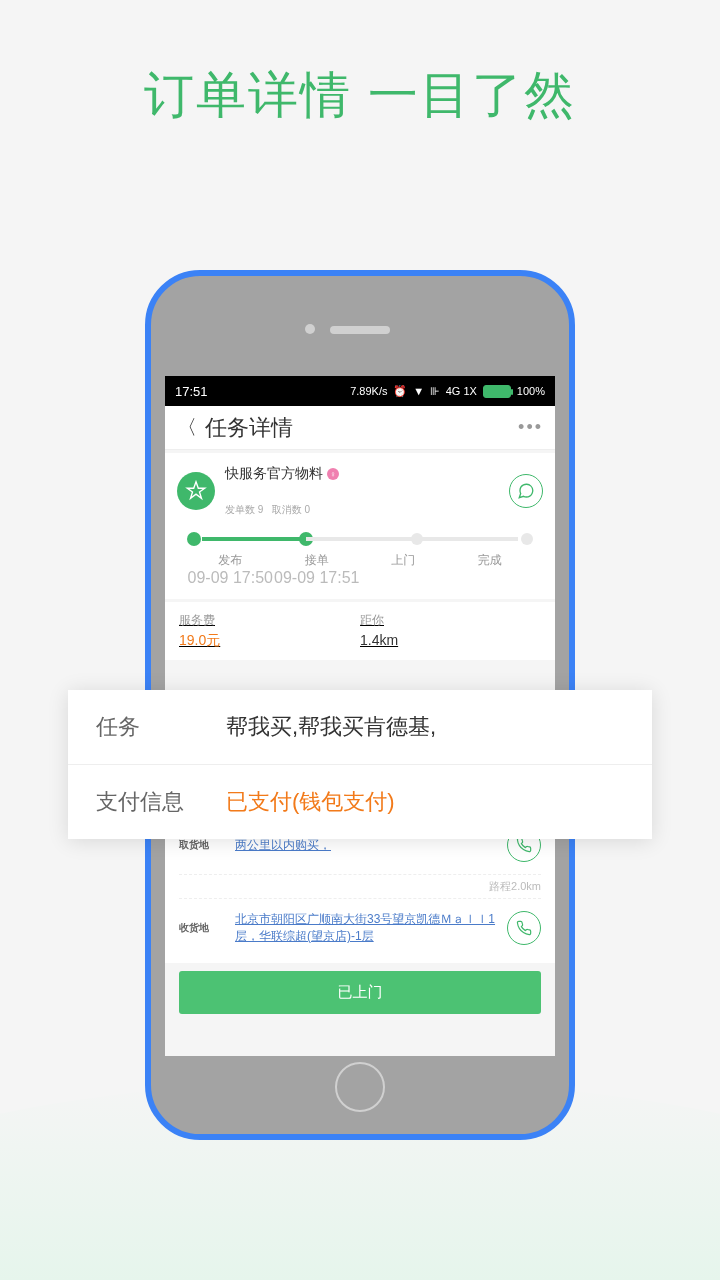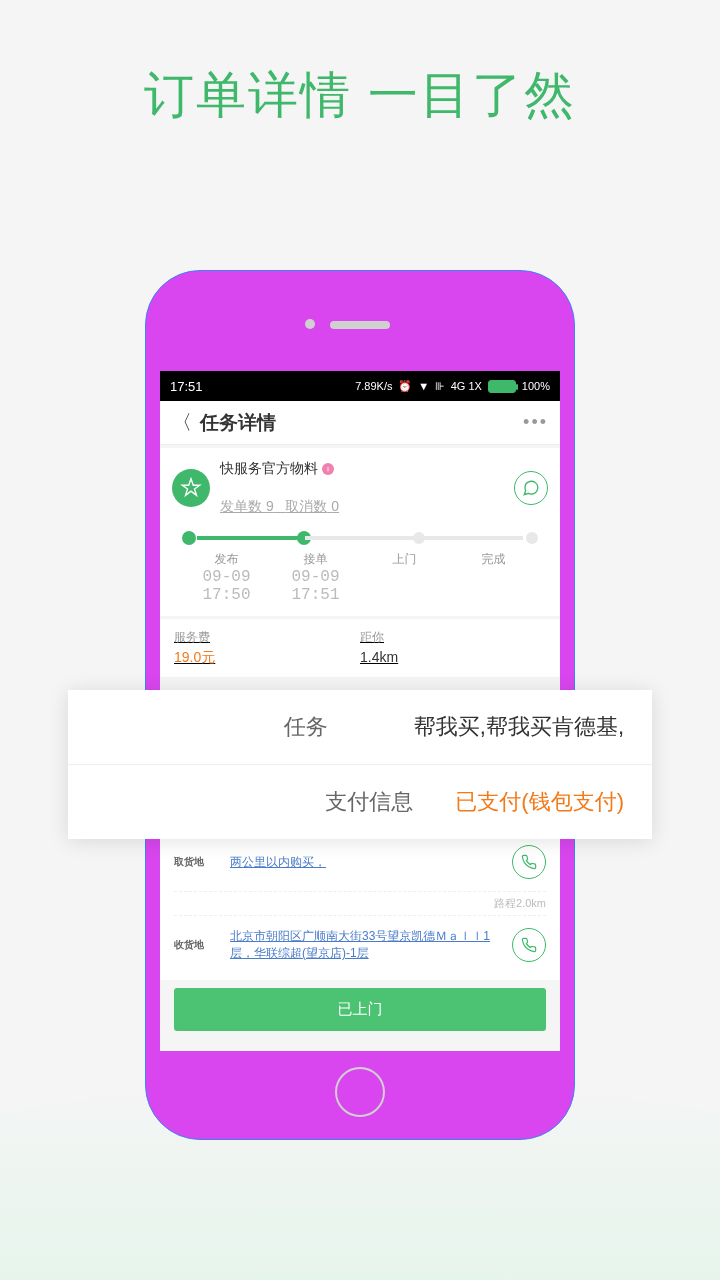--- a/index.html
+++ b/index.html
@@ -29,23 +29,23 @@
   padding-top: 62px;
   letter-spacing: 2px;
 }
 .phone {
   position: absolute;
   left: 50%;
   top: 270px;
   transform: translateX(-50%);
   width: 430px;
   height: 870px;
-  border: 1px solid #3b82f6;
+  border: 6px solid #3b82f6;
   border-radius: 55px;
-  background: #d946ef;
+  background: #a3a3a3;
 }
 .phone-top {
   height: 100px;
   position: relative;
 }
 .speaker {
   position: absolute;
   top: 50px;
   left: 50%;
   transform: translateX(-50%);
@@ -104,21 +104,21 @@
 }
 .navbar {
   background: #fff;
   height: 44px;
   display: flex;
   align-items: center;
   padding: 0 12px;
   border-bottom: 1px solid #eee;
 }
 .navbar .back { font-size: 20px; margin-right: 8px; color: #333; }
-.navbar .title { font-size: 19px; color: #333; flex: 1; font-weight: bold; }
+.navbar .title { font-size: 22px; color: #333; flex: 1; }
 .navbar .more { color: #999; font-size: 18px; letter-spacing: 2px; }
 .card {
   background: #fff;
   margin-top: 3px;
   padding: 12px;
 }
 .userrow { display: flex; align-items: center; }
 .avatar {
   width: 38px;
   height: 38px;
@@ -126,36 +126,35 @@
   background: #3fb86b;
   display: flex;
   align-items: center;
   justify-content: center;
   margin-right: 10px;
 }
 .avatar svg { width: 22px; height: 22px; }
 .userinfo { flex: 1; }
 .uname { font-size: 14px; color: #333; display: flex; align-items: center; gap: 4px; }
 .badge { width: 12px; height: 12px; background: #f080b0; border-radius: 50%; display: inline-flex; align-items: center; justify-content: center; color: #fff; font-size: 8px; }
-.ustats { font-size: 14px; color: #aaa; margin-top: 20px; text-decoration: underline; }
+.ustats { font-size: 10px; color: #aaa; margin-top: 20px; }
 .iconbtn {
   width: 34px;
   height: 34px;
   border: 1px solid #3fb86b;
   border-radius: 50%;
   display: flex;
   align-items: center;
   justify-content: center;
   color: #3fb86b;
 }
 .progress {
   margin-top: 20px;
   position: relative;
   padding: 0 10px;
-  font-family: Liberation Mono, monospace;
 }
 .track {
   height: 4px;
   background: #e8e8e8;
   position: relative;
   margin: 0 15px;
 }
 .track-fill {
   position: absolute;
   left: 0;
@@ -202,21 +201,20 @@
   width: 584px;
   background: #fff;
   box-shadow: 0 2px 20px rgba(0,0,0,0.12);
   z-index: 10;
 }
 .overlay-row {
   display: flex;
   align-items: center;
   padding: 22px 28px;
   font-size: 22px;
-  justify-content: flex-end;
 }
 .overlay-row:first-child { border-bottom: 1px solid #eee; }
 .overlay-row .lbl { color: #666; width: 130px; }
 .overlay-row .val { color: #333; }
 .overlay-row .val.orange { color: #f27a1a; }
 .addr-section { margin-top: 150px; background: #fff; padding: 10px 14px; }
 .addr-row { display: flex; align-items: center; padding: 8px 0; }
 .addr-label { width: 56px; font-size: 10px; color: #666; font-weight: bold; }
 .addr-link { flex: 1; font-size: 12px; color: #4a7bc9; text-decoration: underline; }
 .addr-dist { text-align: right; font-size: 11px; color: #bbb; padding: 4px 0; border-top: 1px dashed #eee; border-bottom: 1px dashed #eee; margin: 4px 0;}

